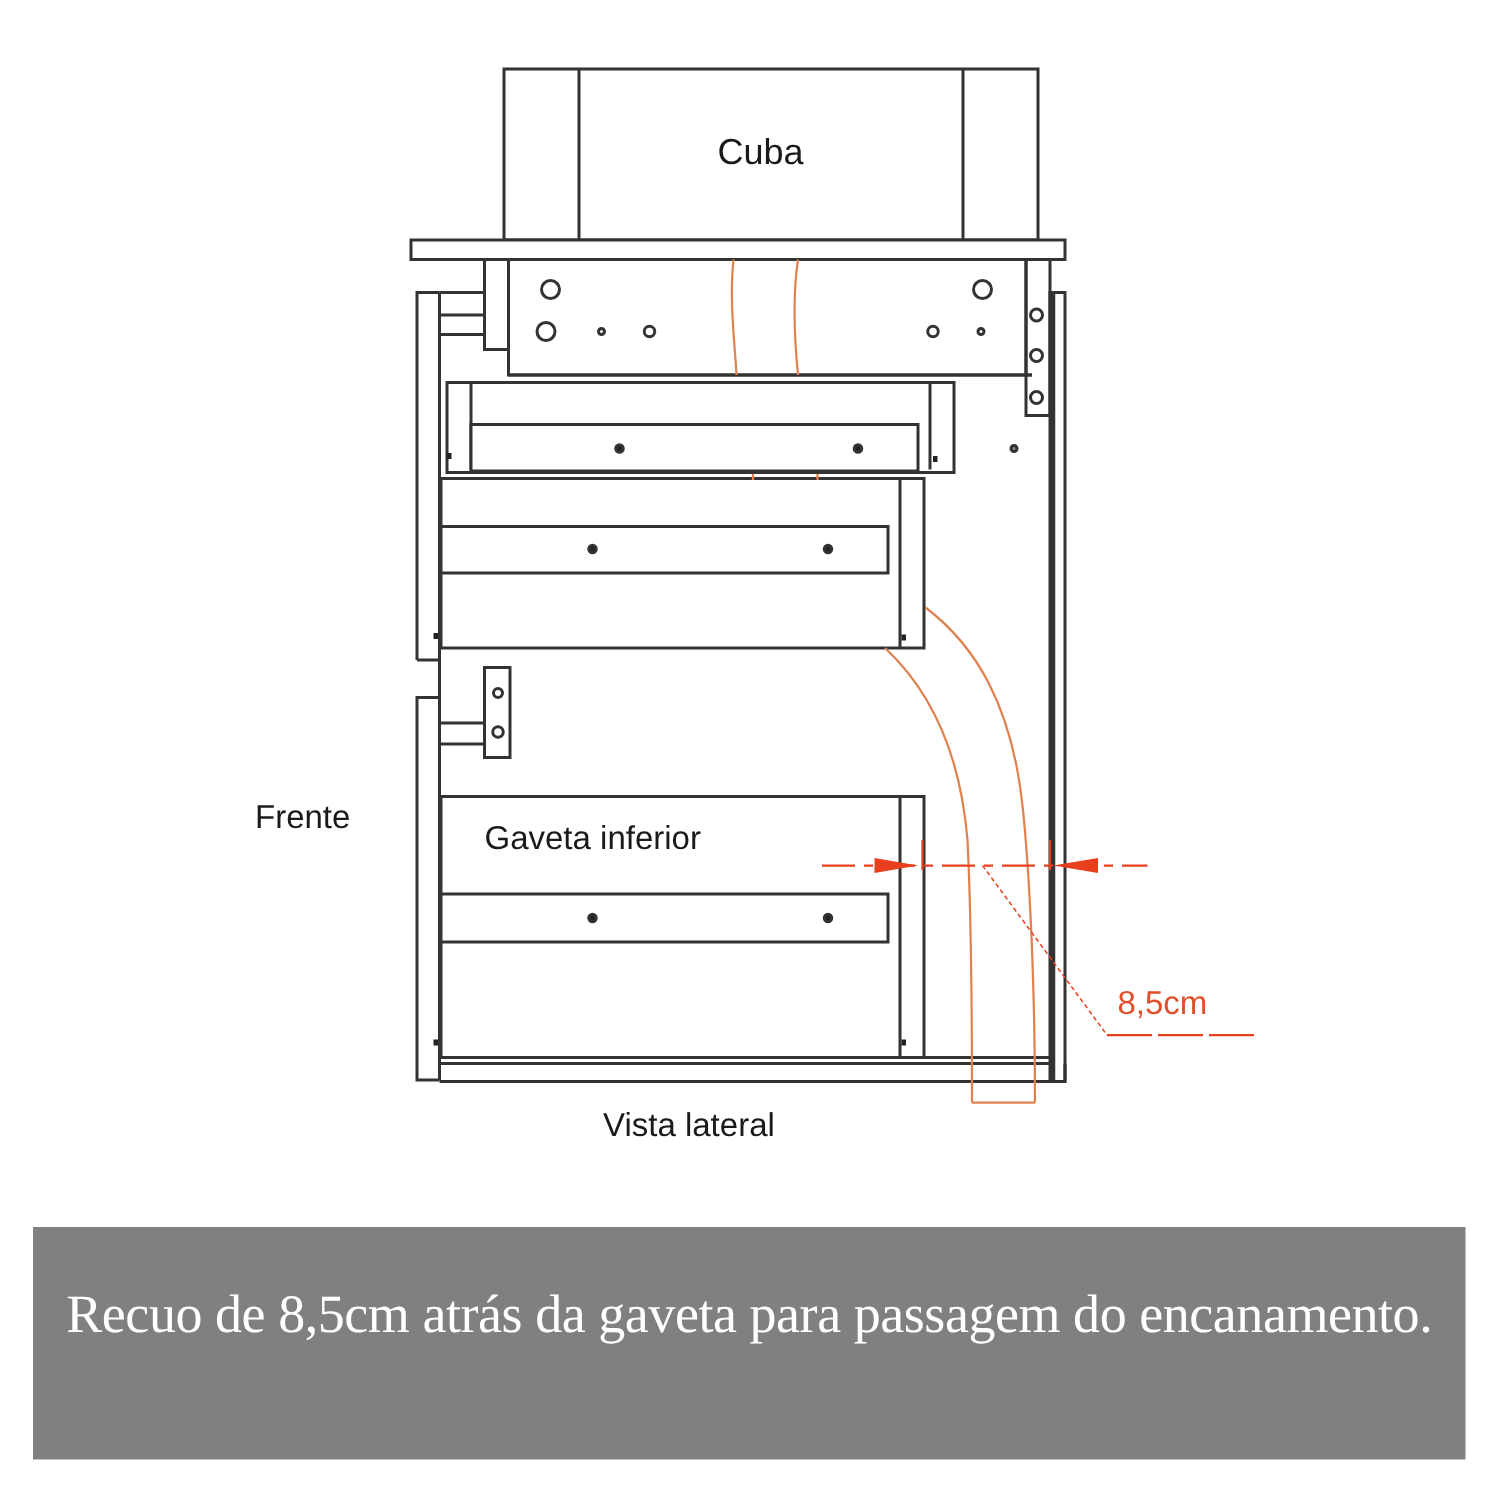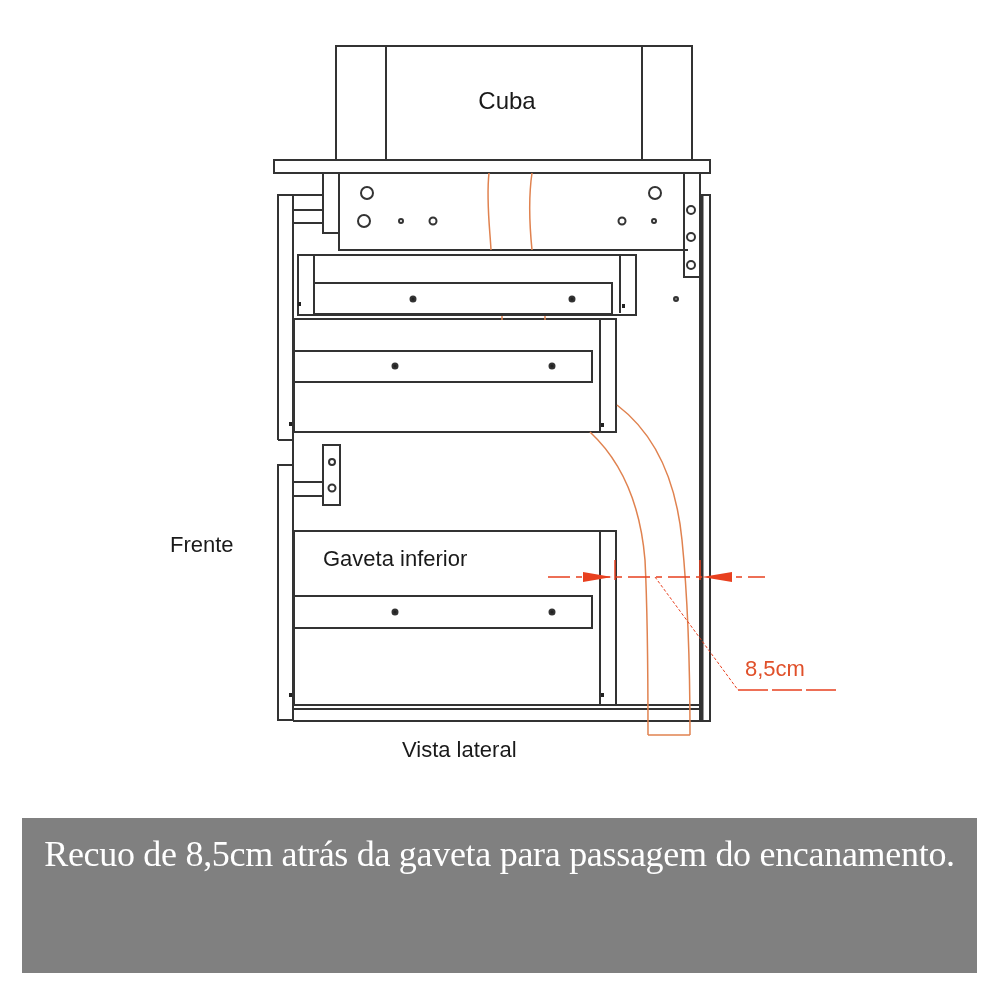--- a/index.html
+++ b/index.html
@@ -5,21 +5,21 @@
   html, body { margin: 0; padding: 0; background: #ffffff; }
   body { width: 1000px; height: 1000px; position: relative; overflow: hidden; }
   #drawing { position: absolute; left: 0; top: 0; width: 1000px; height: 800px; }
   .lbl { font-family: "Liberation Sans", "DejaVu Sans", sans-serif; fill: #1a1a1a; }
   .lbl-orange { font-family: "Liberation Sans", "DejaVu Sans", sans-serif; fill: #e0502a; }
   .caption {
     position: absolute; left: 22px; top: 818px; width: 955px; height: 155px;
     background: #808080; color: #ffffff;
     font-family: "Liberation Serif", "DejaVu Serif", serif;
     font-size: 36px; line-height: 44px; text-align: center;
-    box-sizing: border-box; padding-top: 14px;
+    box-sizing: border-box; padding-top: 36px;
     letter-spacing: -0.3px;
   }
 </style>
 </head>
 <body>
 
 <svg id="drawing" viewBox="0 0 1000 800" xmlns="http://www.w3.org/2000/svg">
   <g fill="none" stroke="#333333" stroke-width="2">
 
     <g>

